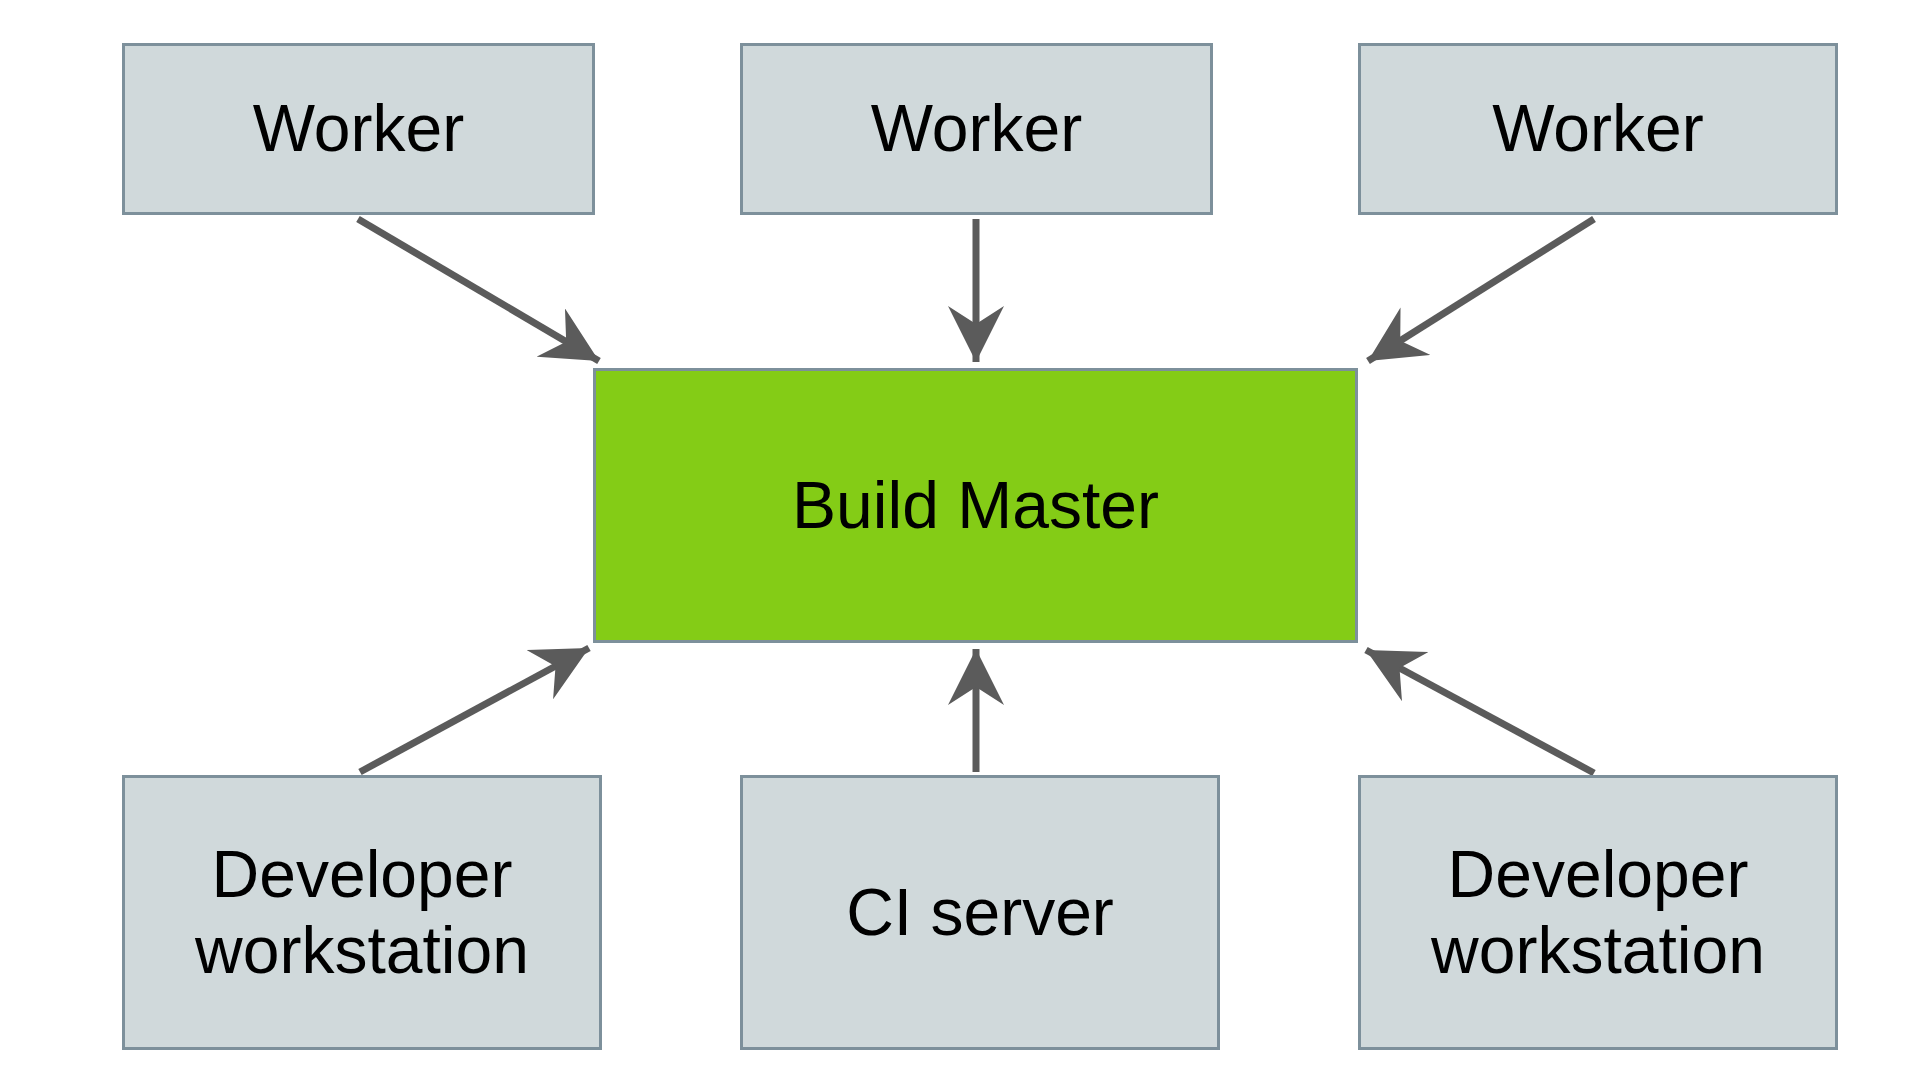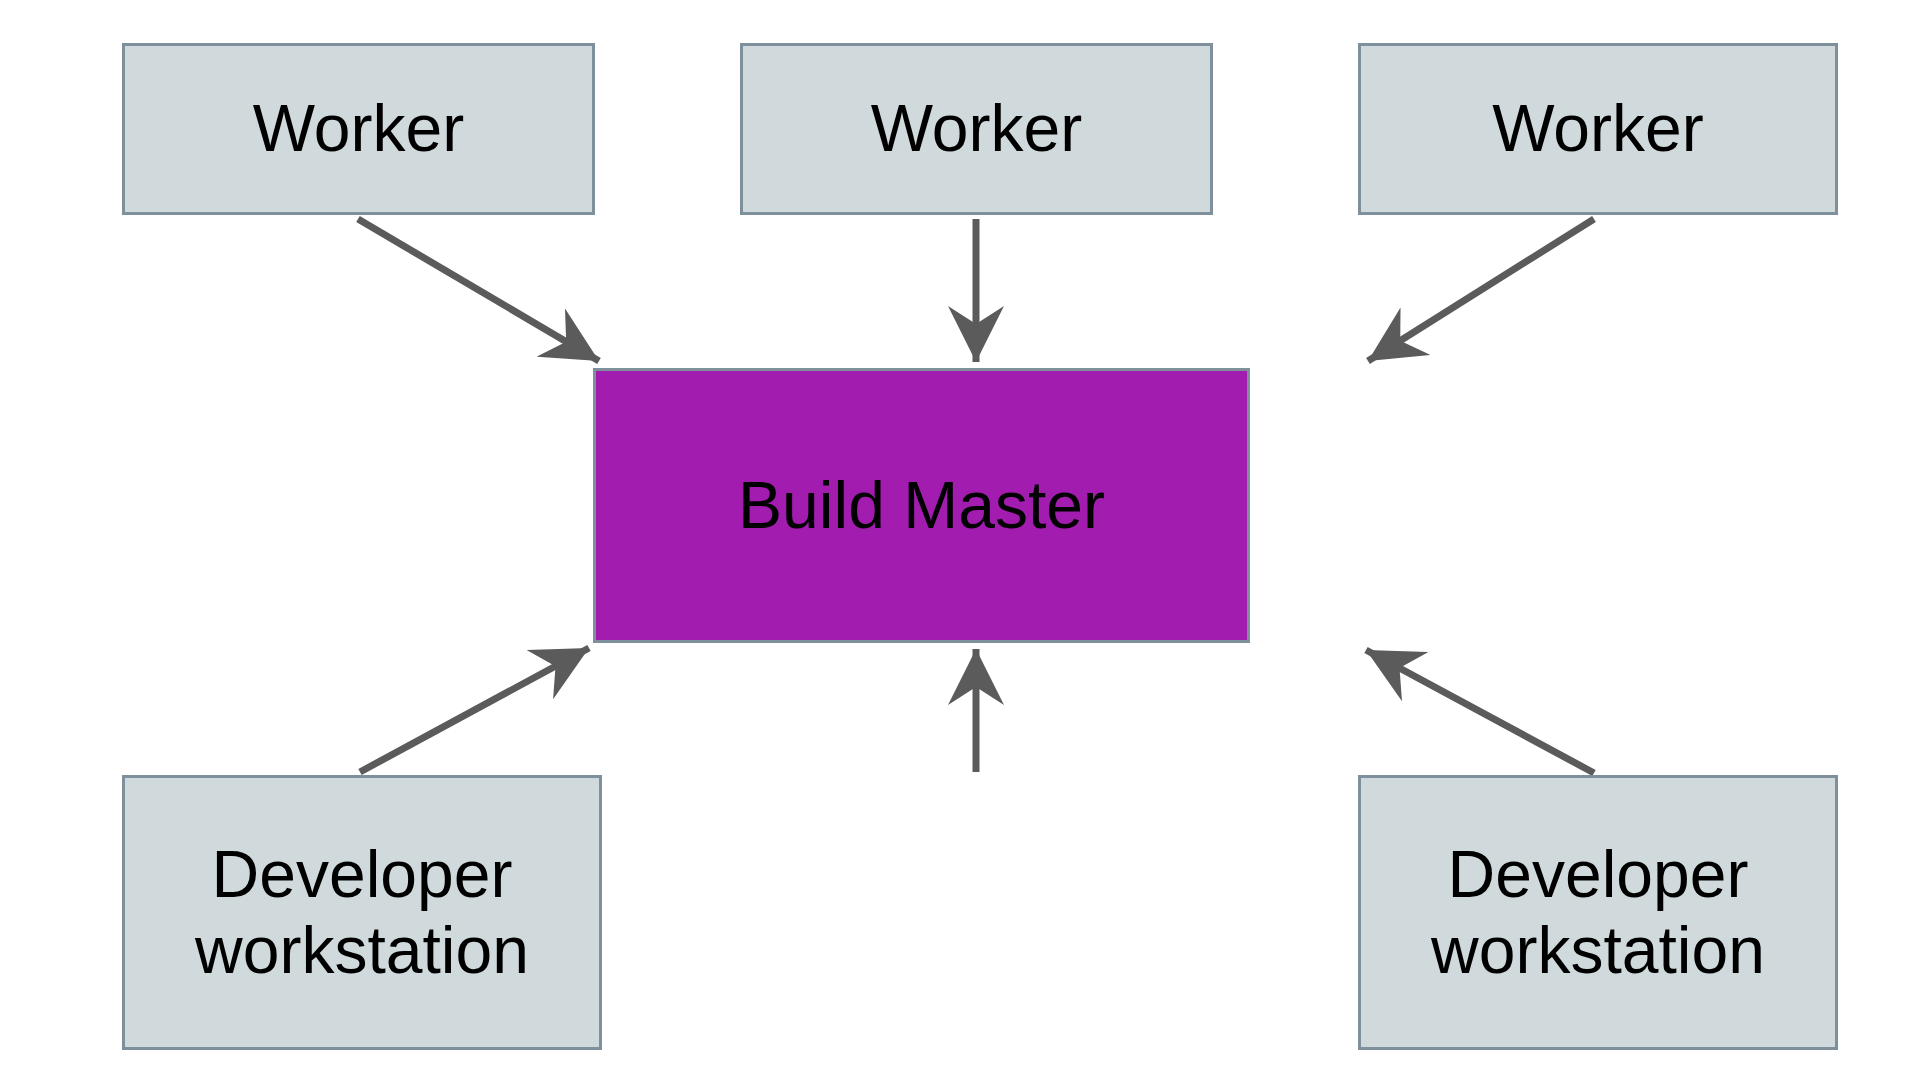--- a/index.html
+++ b/index.html
@@ -66,23 +66,26 @@
   <div id="node-layer">
       <div class="node" style="left: 122px; top: 43px; width: 473px; height: 172px; background: rgb(208, 217, 219); border-color: rgb(125, 144, 155); color: rgb(0, 0, 0);">
         <span>Worker</span>
       </div>
       <div class="node" style="left: 740px; top: 43px; width: 473px; height: 172px; background: rgb(208, 217, 219); border-color: rgb(125, 144, 155); color: rgb(0, 0, 0);">
         <span>Worker</span>
       </div>
       <div class="node" style="left: 1358px; top: 43px; width: 480px; height: 172px; background: rgb(208, 217, 219); border-color: rgb(125, 144, 155); color: rgb(0, 0, 0);">
         <span>Worker</span>
       </div>
-      <div class="node" style="left: 593px; top: 368px; width: 657px; height: 275px; background: #a21caf; border-color: rgb(125, 144, 155); color: rgb(0, 0, 0);">
+      <div class="node" style="left: 593px; top: 368px; width: 765px; height: 275px; background: #84cc16; border-color: rgb(125, 144, 155); color: rgb(0, 0, 0);">
         <span>Build Master</span>
       </div>
       <div class="node" style="left: 122px; top: 775px; width: 480px; height: 275px; background: rgb(208, 217, 219); border-color: rgb(125, 144, 155); color: rgb(0, 0, 0);">
         <span>Developer workstation</span>
+      </div>
+      <div class="node" style="left: 740px; top: 775px; width: 480px; height: 275px; background: rgb(208, 217, 219); border-color: rgb(125, 144, 155); color: rgb(0, 0, 0);">
+        <span>CI server</span>
       </div>
       <div class="node" style="left: 1358px; top: 775px; width: 480px; height: 275px; background: rgb(208, 217, 219); border-color: rgb(125, 144, 155); color: rgb(0, 0, 0);">
         <span>Developer workstation</span>
       </div>
     </div>
 </div>
 
 </body></html>

